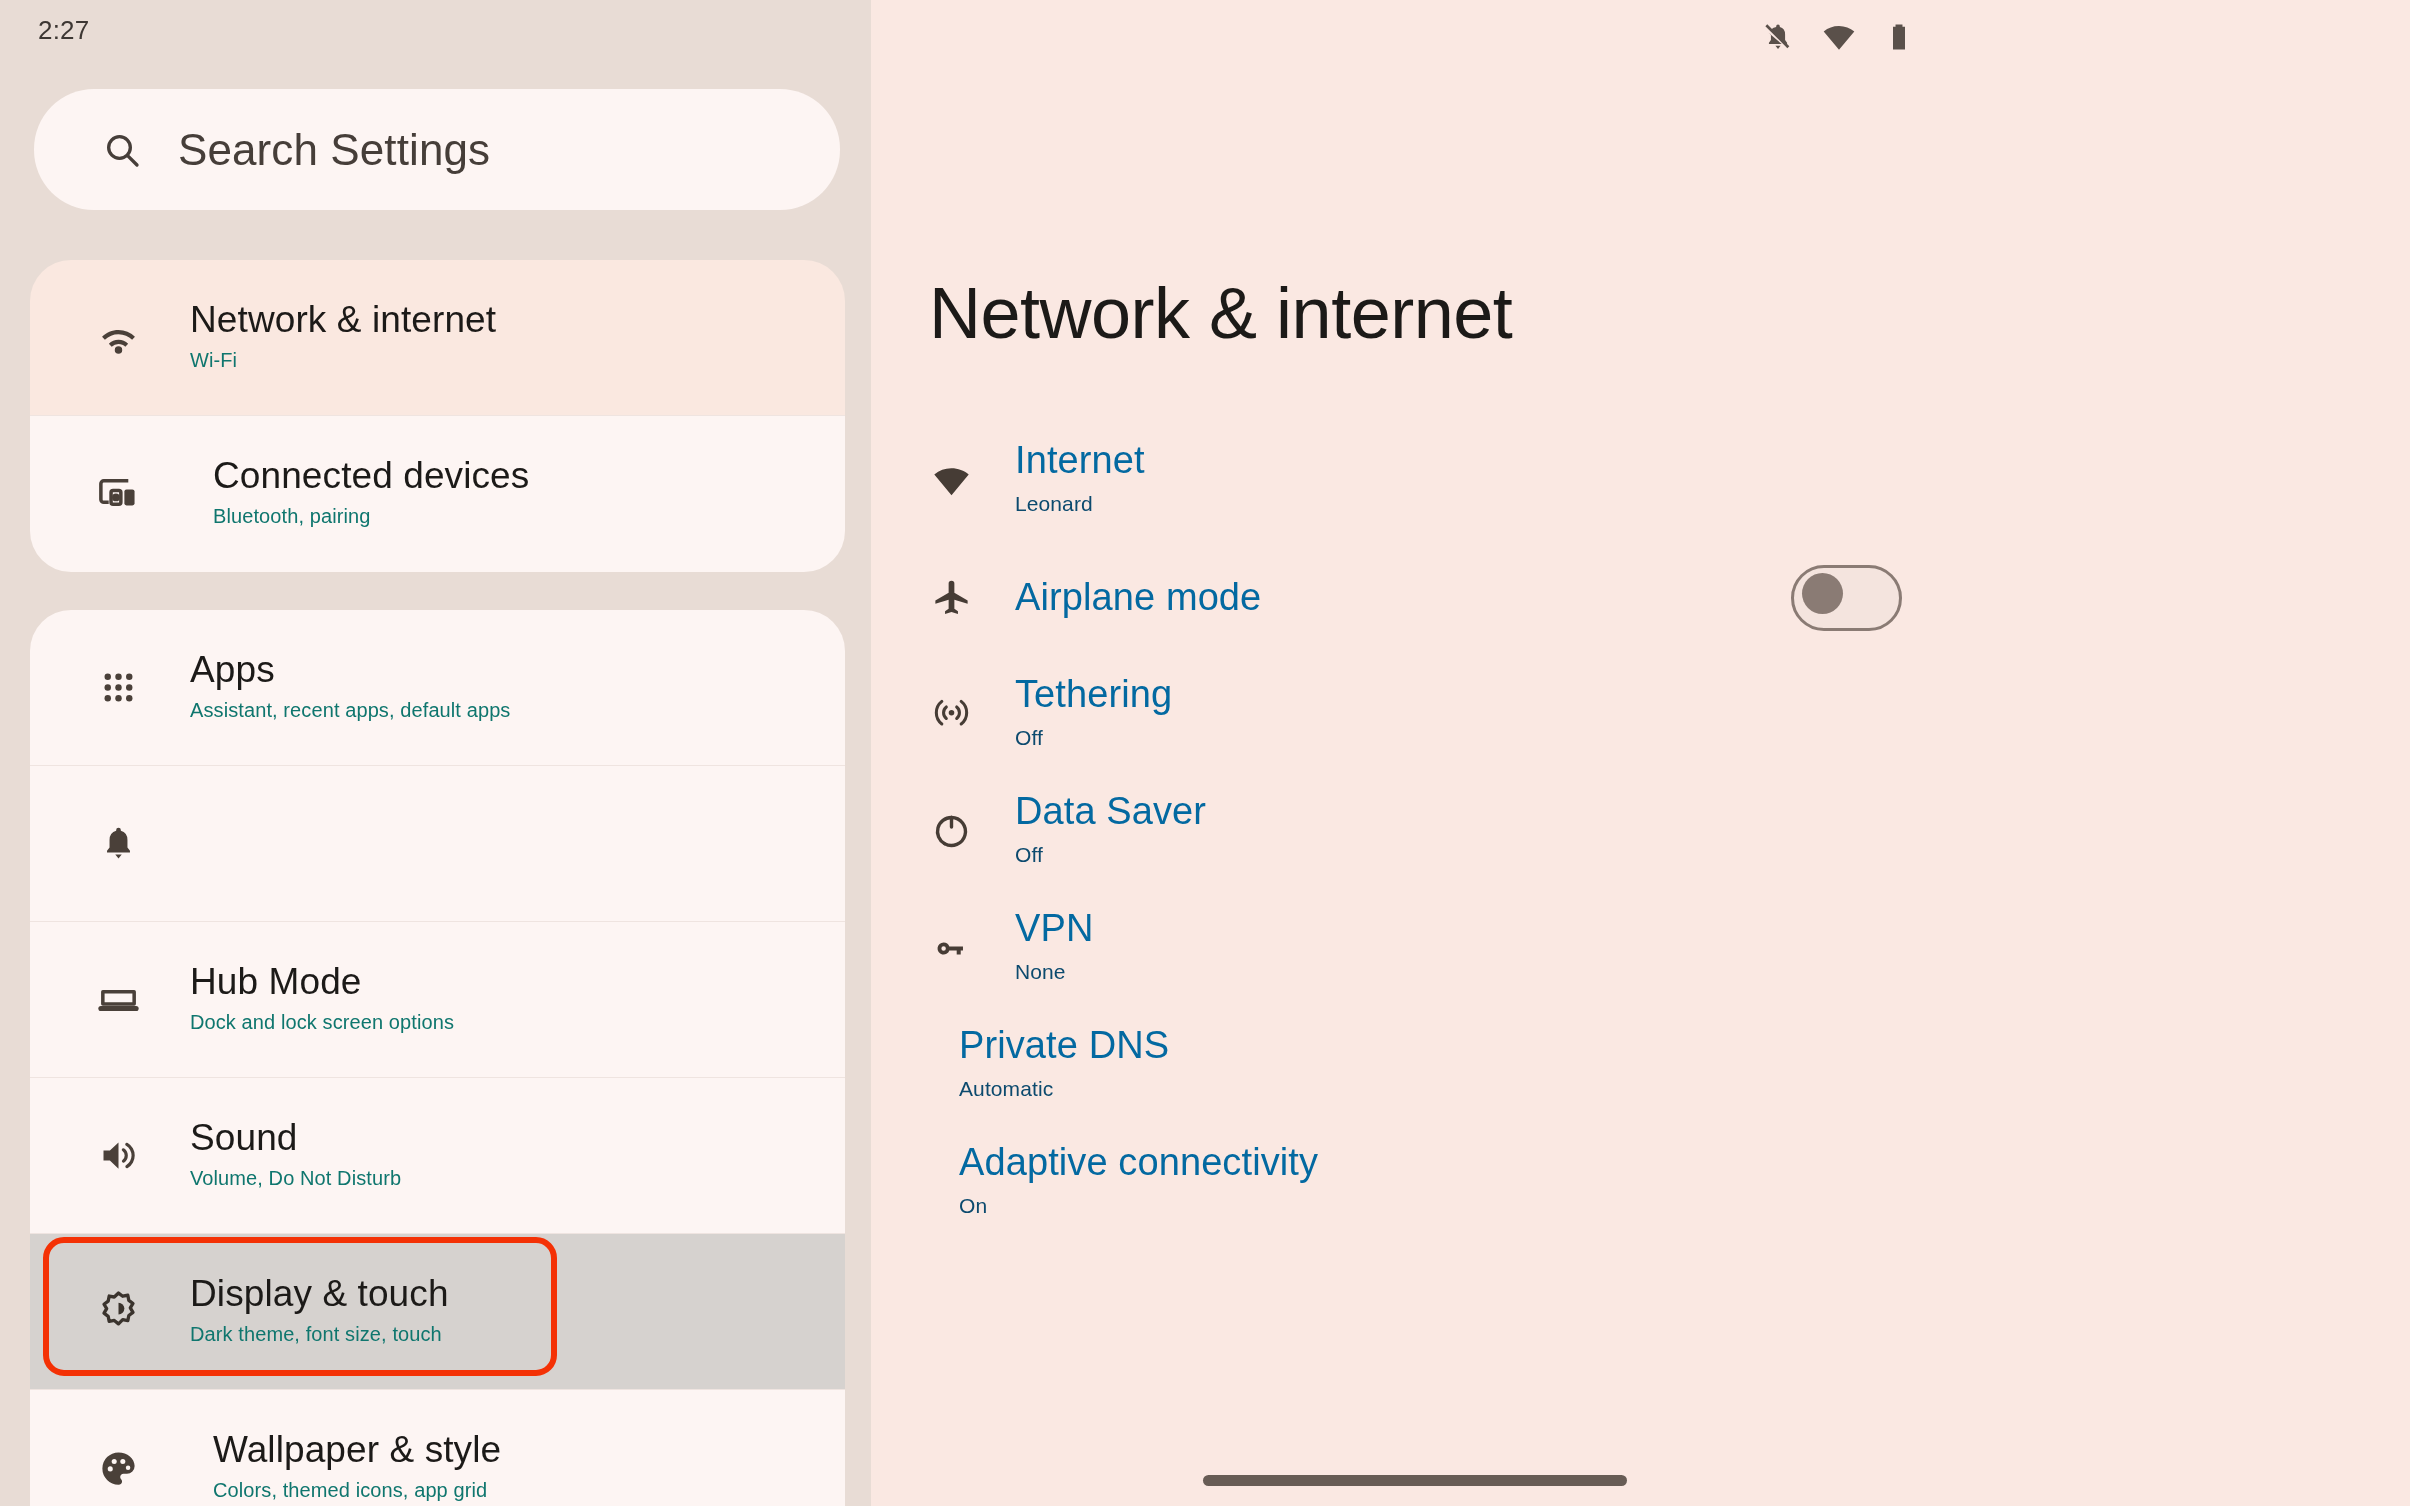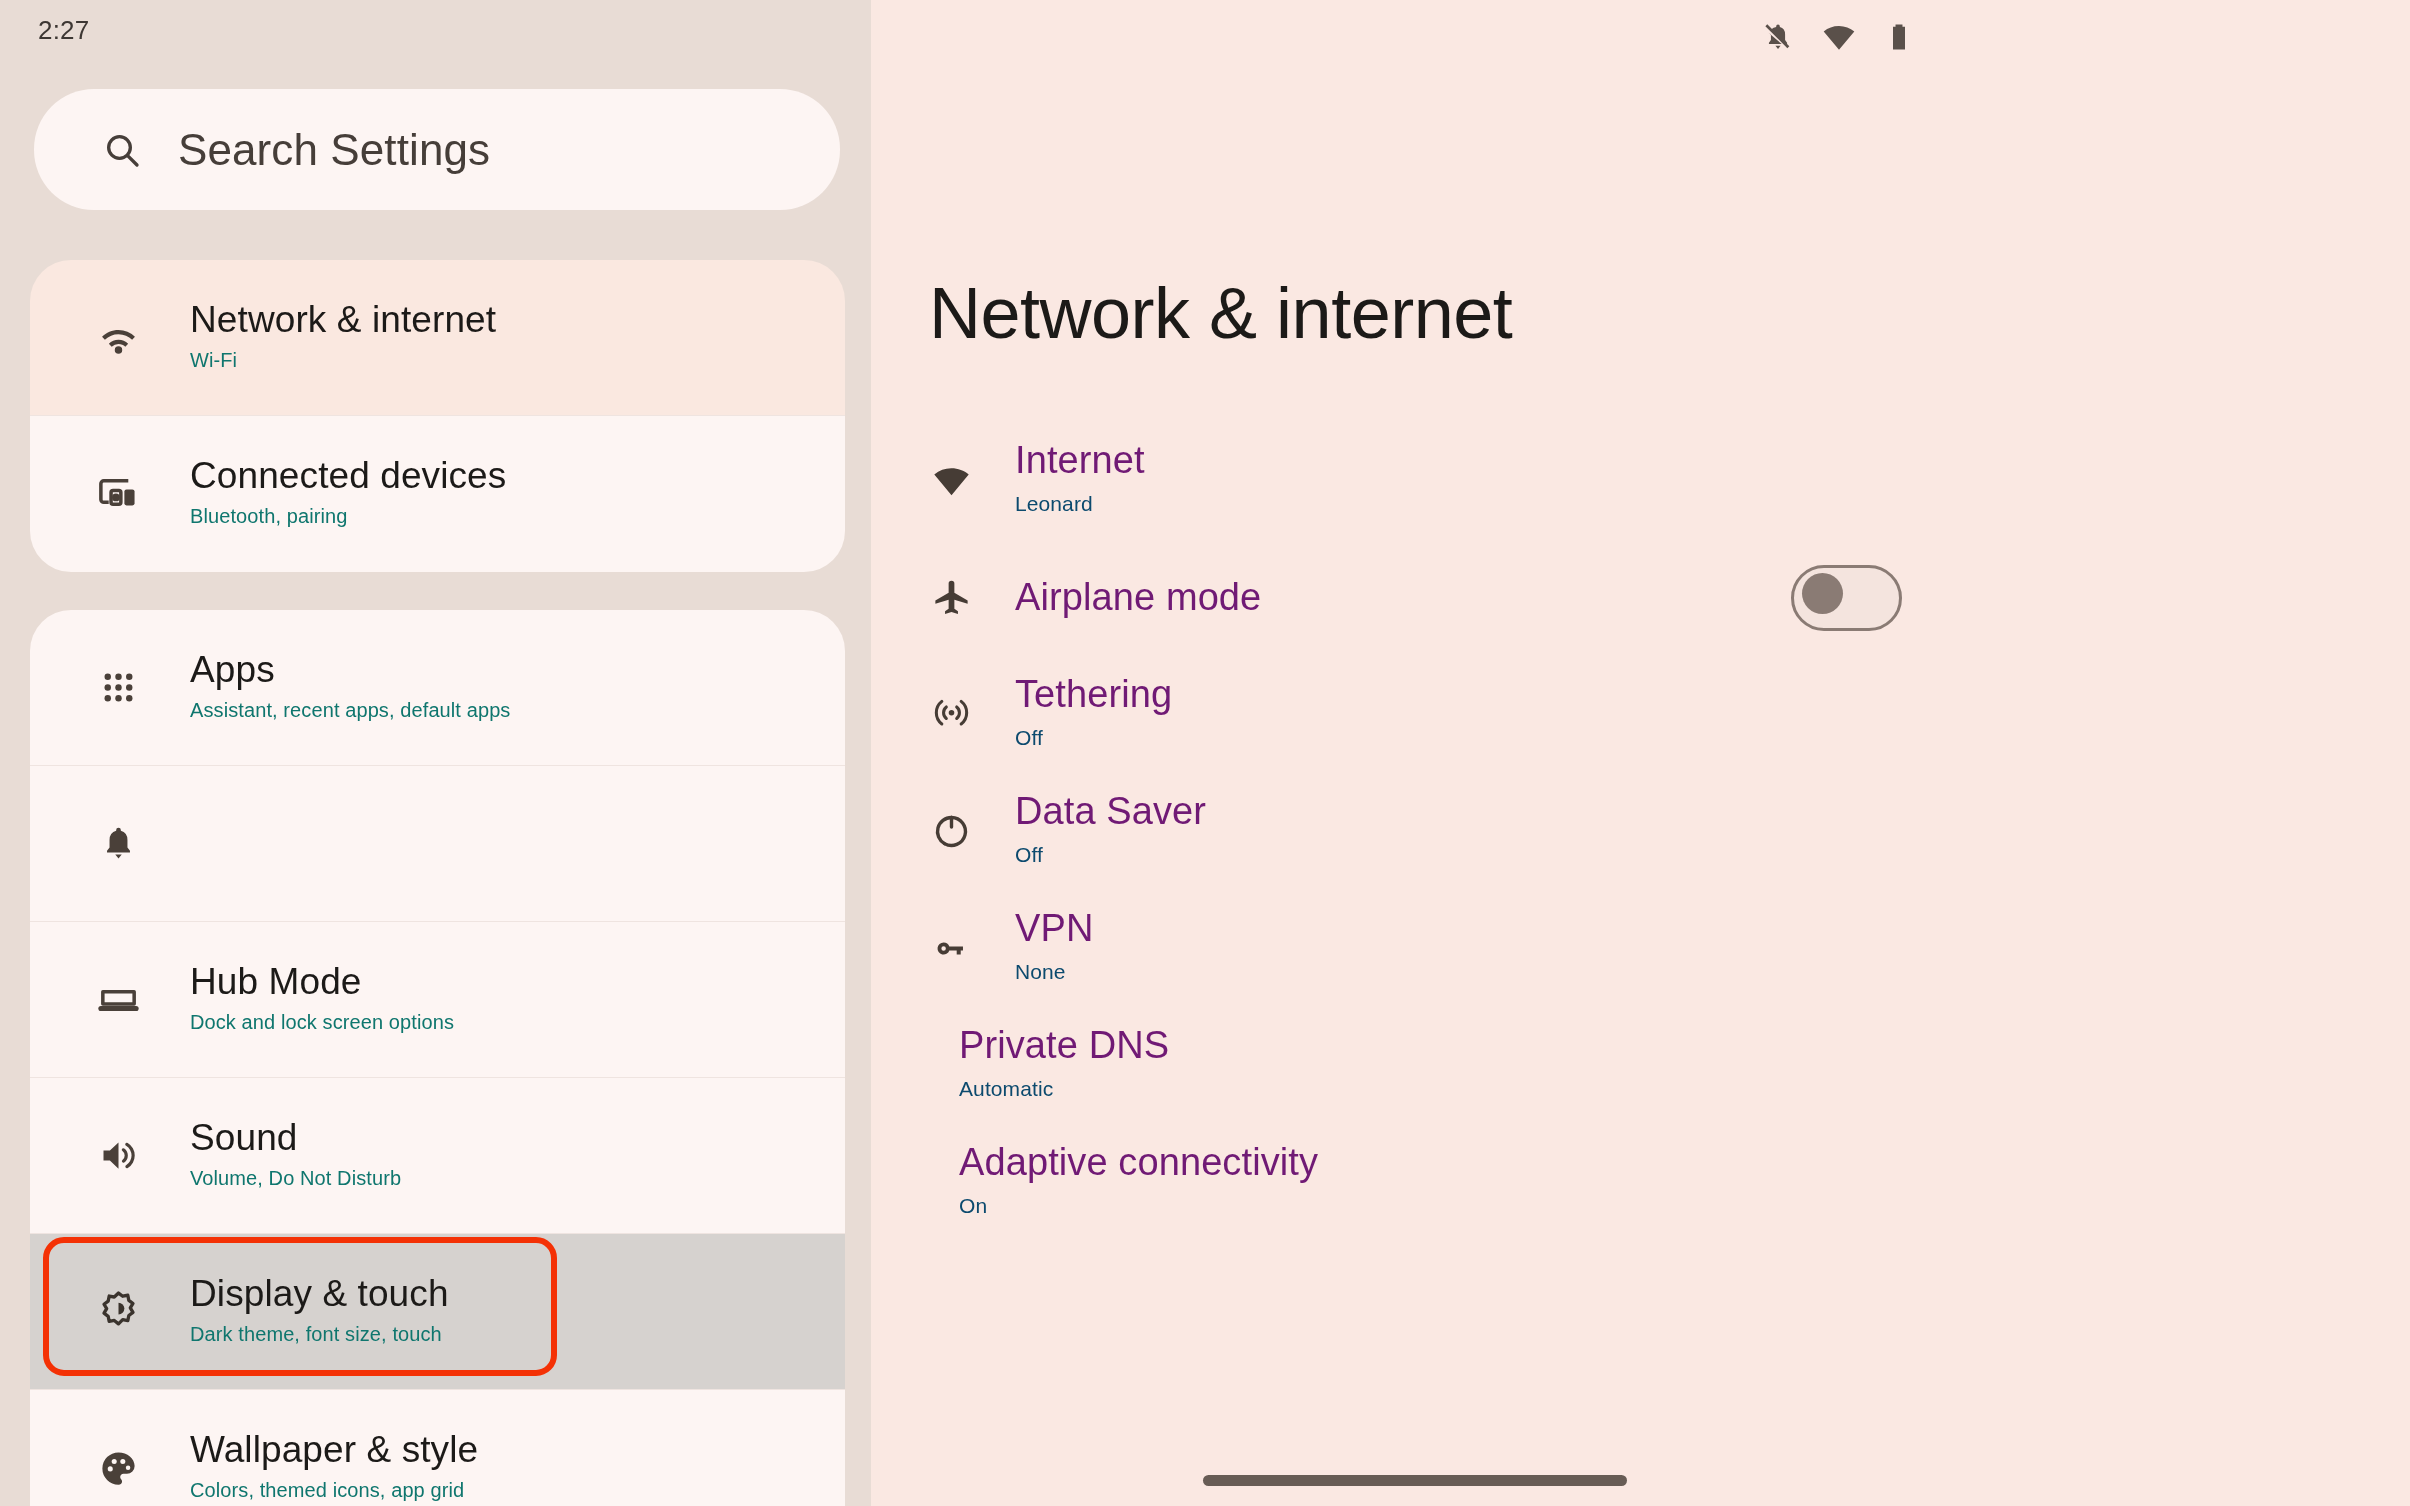--- a/index.html
+++ b/index.html
@@ -77,21 +77,21 @@
     position: relative;
     display: flex;
     align-items: center;
     height: 156px;
     background: #FDF5F3;
     box-sizing: border-box;
     padding-left: 64px;
     cursor: pointer;
     border-bottom: 1.9px solid #EFE4E0;
   }
-  .nav-item:last-child { border-bottom: none; }
+  .nav-item:last-child { border-bottom: none; gap: 23px; }
   .nav-item.selected { background: #FAE8E0; }
   .nav-item.pressed  { background: #D6D2CF; }
 
   .nav-icon {
     width: 49px;
     height: 49px;
     flex: 0 0 49px;
     display: flex;
     align-items: center;
     justify-content: center;
@@ -181,21 +181,21 @@
     flex: 0 0 45px;
     display: flex;
     align-items: center;
     justify-content: center;
     color: #463C35;
   }
   .set-text { margin-left: 41px; flex: 1 1 auto; }
   .set-text.flush { margin-left: 0; }
   .set-title {
     font-size: 38px;
-    color: #701a75;
+    color: #0369a1;
     line-height: 45px;
     letter-spacing: 0.1px;
   }
   .set-sub {
     font-size: 21px;
     color: #0c4a6e;
     line-height: 38px;
     margin-top: 1.9px;
     letter-spacing: 0.1px;
   }

